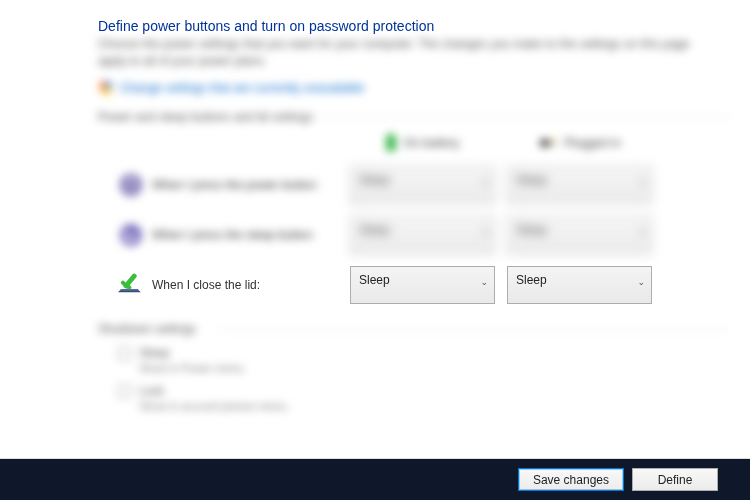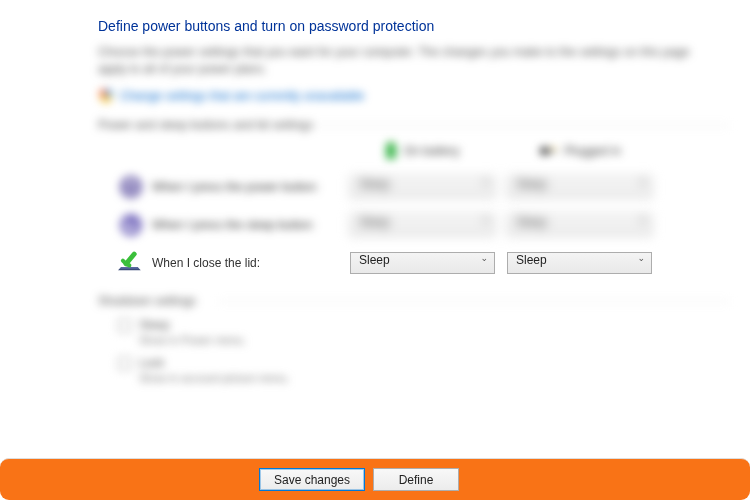--- a/index.html
+++ b/index.html
@@ -13,21 +13,21 @@
     position: relative;
     overflow: hidden;
   }
   .content {
     padding: 18px 40px 0 98px;
   }
   .page-title {
     color: #003399;
     font-size: 14px;
     font-weight: 400;
-    margin-bottom: 10px;
+    margin-bottom: 2px;
   }
   .blur { filter: blur(4px); color:#666; }
   .desc {
     color:#555;
     font-size:12px;
     line-height:1.4;
     margin-bottom:10px;
   }
   .admin-link-row {
     display:flex;
@@ -87,26 +87,26 @@
     display:flex; align-items:center; gap:8px;
     color:#333; font-size:12px;
   }
   .row-icon{
     width:26px; height:26px;
     display:inline-flex; align-items:center; justify-content:center;
     flex-shrink:0;
   }
 
   .select{
-    height:22px;
+    height:38px;
     border:1px solid #adadad;
     background: linear-gradient(#f4f4f4,#e9e9e9);
     font-size:12px;
-    display:flex; align-items:flex-start; justify-content:space-between;
-    padding:0 6px 5px 8px;
+    display:flex; align-items:flex-end; justify-content:space-between;
+    padding:0 6px 16px 8px;
     color:#222;
     cursor:default;
   }
   .select.blurred{
     filter: blur(3px);
     opacity:.85;
   }
   .chev{
     font-size:9px; color:#555;
   }
@@ -129,26 +129,25 @@
   .check-sub{
     color:#777; font-size:11px; margin-top:2px;
   }
 
   .footer{
     position:absolute;
     left:0; right:0; bottom:0;
     height:42px;
     border-top:1px solid #ddd;
     display:flex;
-    justify-content:center;
+    justify-content:flex-end;
     align-items:center;
     padding-right:32px;
     gap:8px;
-    background:#f97316;
-    border-radius:9px;
+    background:#0f172a;
   }
   .btn{
     min-width:86px;
     height:23px;
     font-size:12px;
     font-family:inherit;
     border:1px solid #adadad;
     background:linear-gradient(#f8f8f8,#ececec);
     color:#222;
     padding:0 14px;

